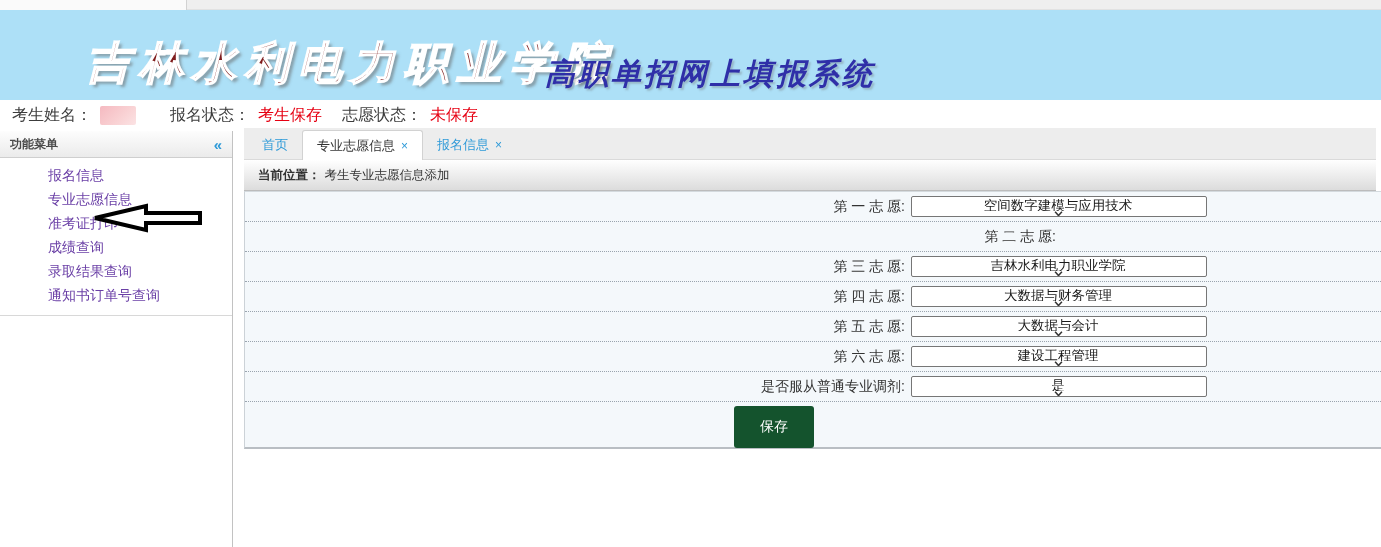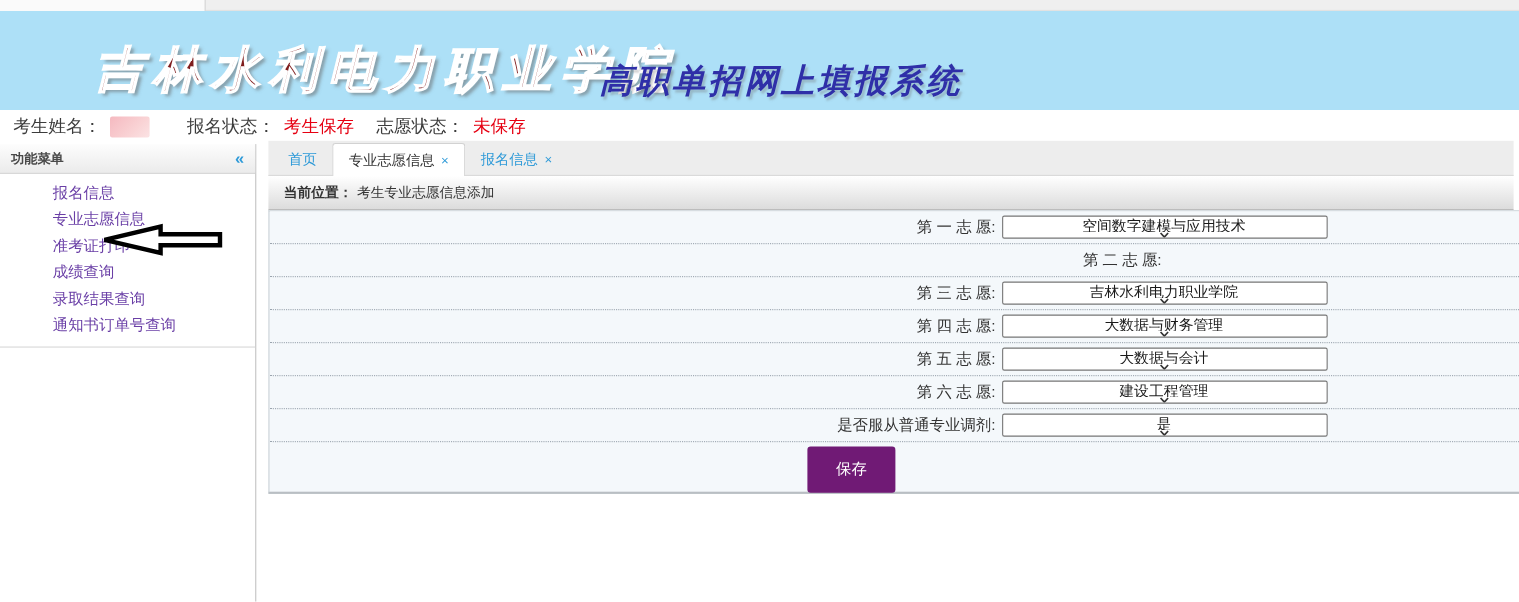--- a/index.html
+++ b/index.html
@@ -78,21 +78,21 @@
   .form-row { height:30px; display:flex; align-items:center;
     border-bottom:1px dotted #9aa4ae;justify-content:center; }
   .form-label { width:486px; text-align:right; font-size:14px; color:#333; white-space:nowrap; }
   .select-box { margin-left:6px; width:296px; height:21px; background:#fff;
     border:1px solid #767676; border-radius:2px; display:flex; align-items:center;
     justify-content:space-between; padding:0 6px 0 4px; font-size:13.5px; color:#1a1a1a;
     cursor:pointer;flex-direction:column; }
   .select-box .val { overflow:hidden; white-space:nowrap; }
 
   .button-row { height:48px; display:flex; align-items:flex-start; padding-top:4px; }
-  .save-button { margin-left:489px; width:80px; height:42px; background:#701a75;
+  .save-button { margin-left:489px; width:80px; height:42px; background:#14532d;
     border:none; border-radius:3px; color:#fff; font-size:14px;
     font-family:"Liberation Sans", sans-serif;
     display:flex; align-items:center; justify-content:center; cursor:pointer; }
 </style>
 </head>
 <body>
 
 <div class="browser-strip">
   <div class="tab-rest"></div>
 </div>

